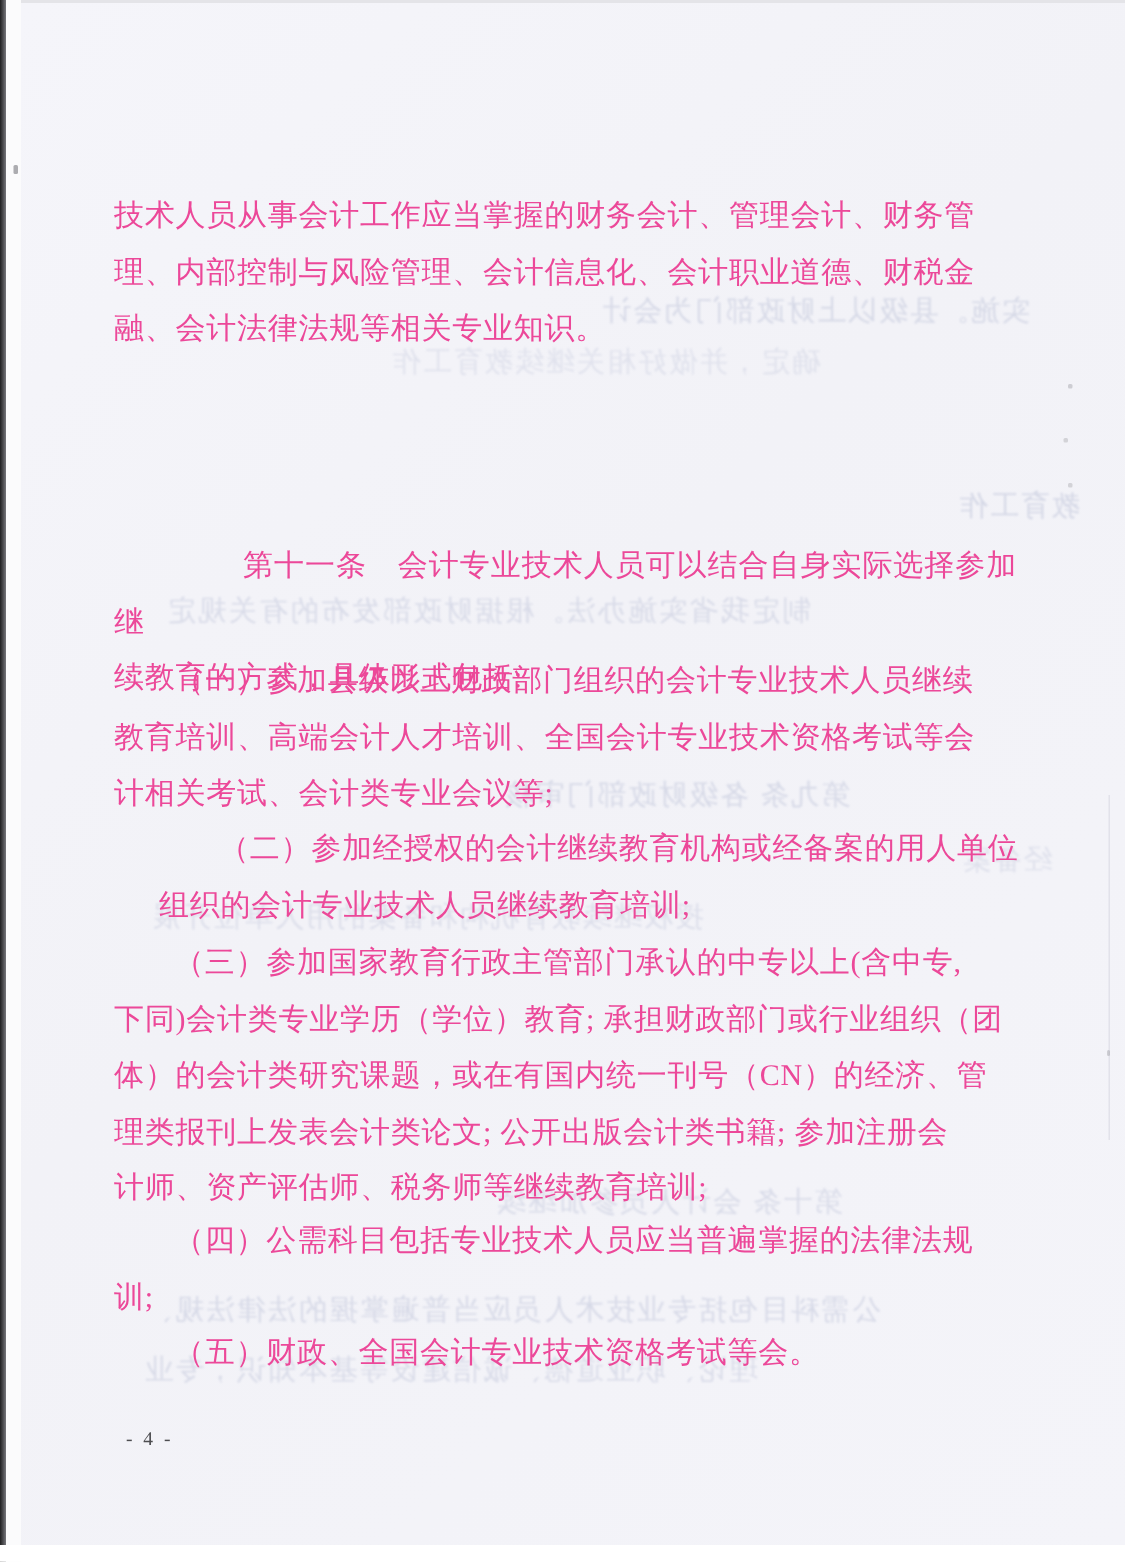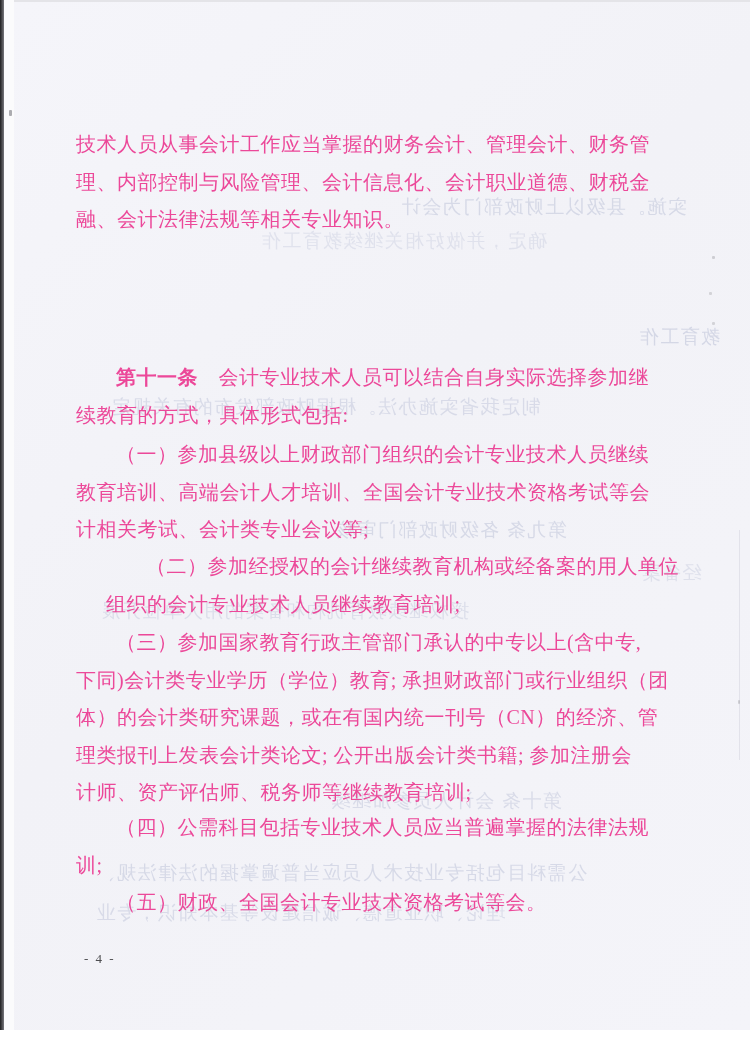--- a/index.html
+++ b/index.html
@@ -48,21 +48,21 @@
     left: 76px;
     width: 602px;
     font-size: 20px;
     line-height: 37.5px;
     color: #ec4899;
     letter-spacing: 0.5px;
     white-space: pre-line;
     text-align: justify;
   }
   .para.indent { text-indent: 2em; }
-  .bold { font-weight: bold; }
+  .bold { font-weight: normal; margin-left: 46px; }
   .p1 { top: 126px; }
   .p2 { top: 241px; }
   .p3 { top: 359px; }
   .p4 { top: 436px; }
   .p5 { top: 548px; margin-left: 30px; }
   .p6 { top: 624px; }
   .p7 { top: 809px; }
   .p8 { top: 884px; }
   
   .page-number {

